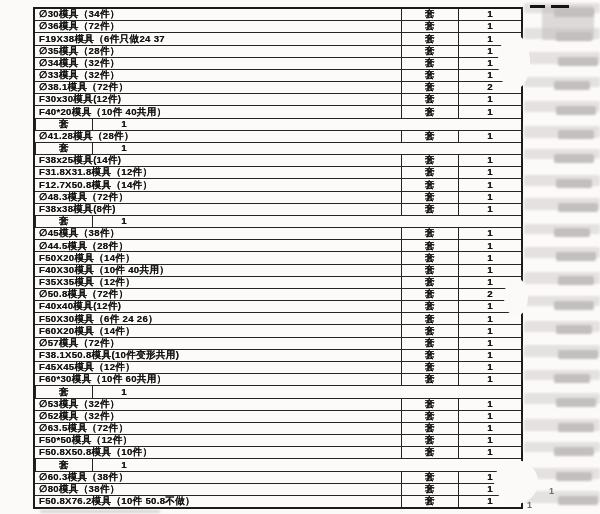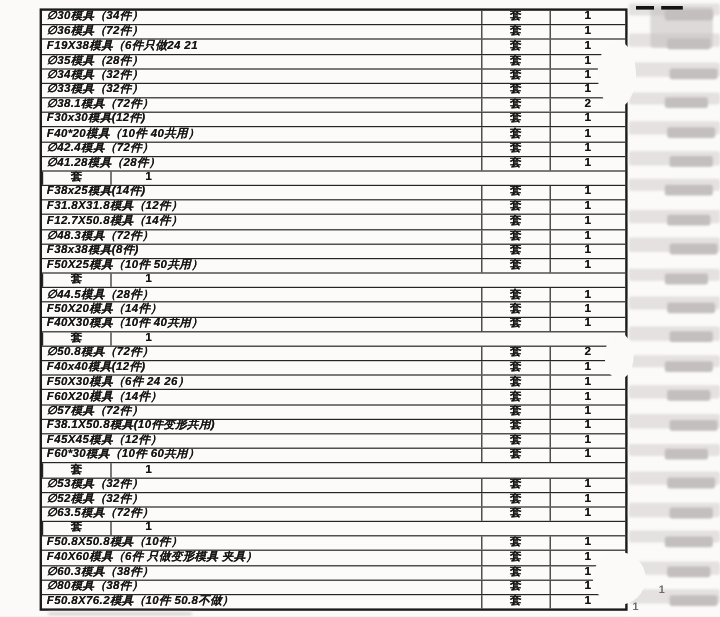--- a/index.html
+++ b/index.html
@@ -21,21 +21,21 @@
   }
   .row:last-child{border-bottom:none;}
   .c{
     box-sizing:border-box;overflow:hidden;white-space:nowrap;
     font-weight:bold;color:#141414;
     font-size:9.6px;line-height:10.7px;
     display:flex;align-items:center;
     text-shadow:0 0 0.5px rgba(10,10,10,.75);
     letter-spacing:0.3px;
   }
-  .c.desc{width:366px;padding-left:4px;font-style:italic;}
+  .c.desc{width:366px;padding-left:4px;}
   .c.unit{width:58px;justify-content:center;border-left:1.6px solid #242424;border-right:1.6px solid #242424;filter:blur(.25px);}
   .c.qty{width:62px;justify-content:center;font-size:9.8px;}
   
   #redaction-zone{position:absolute;left:524px;top:0;width:76px;height:514px;background:#fbfaf8;}
   .blur-bar{position:absolute;filter:blur(1px);border-radius:2px;}
   .white-blob{position:absolute;background:#fbfaf8;border-radius:50%;}
   .border-dash{position:absolute;height:3px;background:#141414;}
   .ghost-num{position:absolute;font-weight:bold;font-size:9px;color:#6f6b6a;filter:blur(.4px);}
   .bottom-smudge{position:absolute;background:#d8d5d3;filter:blur(1.2px);border-radius:2px;}
 </style>
@@ -49,21 +49,21 @@
         <div class="c desc">∅30模具（34件）</div>
         <div class="c unit">套</div>
         <div class="c qty">1</div>
       </div>
       <div class="row">
         <div class="c desc">∅36模具（72件）</div>
         <div class="c unit">套</div>
         <div class="c qty">1</div>
       </div>
       <div class="row">
-        <div class="c desc">F19X38模具（6件只做24  21</div>
+        <div class="c desc">F19X38模具（6件只做24  37</div>
         <div class="c unit">套</div>
         <div class="c qty">1</div>
       </div>
       <div class="row">
         <div class="c desc">∅35模具（28件）</div>
         <div class="c unit">套</div>
         <div class="c qty">1</div>
       </div>
       <div class="row">
         <div class="c desc">∅34模具（32件）</div>
@@ -84,21 +84,20 @@
         <div class="c desc">F30x30模具(12件)</div>
         <div class="c unit">套</div>
         <div class="c qty">1</div>
       </div>
       <div class="row">
         <div class="c desc">F40*20模具（10件  40共用）</div>
         <div class="c unit">套</div>
         <div class="c qty">1</div>
       </div>
       <div class="row">
-        <div class="c desc">∅42.4模具（72件）</div>
         <div class="c unit">套</div>
         <div class="c qty">1</div>
       </div>
       <div class="row">
         <div class="c desc">∅41.28模具（28件）</div>
         <div class="c unit">套</div>
         <div class="c qty">1</div>
       </div>
       <div class="row">
         <div class="c unit">套</div>
@@ -123,44 +122,45 @@
         <div class="c desc">∅48.3模具（72件）</div>
         <div class="c unit">套</div>
         <div class="c qty">1</div>
       </div>
       <div class="row">
         <div class="c desc">F38x38模具(8件)</div>
         <div class="c unit">套</div>
         <div class="c qty">1</div>
       </div>
       <div class="row">
-        <div class="c desc">F50X25模具（10件  50共用）</div>
-        <div class="c unit">套</div>
-        <div class="c qty">1</div>
-      </div>
-      <div class="row">
+        <div class="c unit">套</div>
+        <div class="c qty">1</div>
+      </div>
+      <div class="row">
+        <div class="c desc">∅45模具（38件）</div>
         <div class="c unit">套</div>
         <div class="c qty">1</div>
       </div>
       <div class="row">
         <div class="c desc">∅44.5模具（28件）</div>
         <div class="c unit">套</div>
         <div class="c qty">1</div>
       </div>
       <div class="row">
         <div class="c desc">F50X20模具（14件）</div>
         <div class="c unit">套</div>
         <div class="c qty">1</div>
       </div>
       <div class="row">
         <div class="c desc">F40X30模具（10件  40共用）</div>
         <div class="c unit">套</div>
         <div class="c qty">1</div>
       </div>
       <div class="row">
+        <div class="c desc">F35X35模具（12件）</div>
         <div class="c unit">套</div>
         <div class="c qty">1</div>
       </div>
       <div class="row">
         <div class="c desc">∅50.8模具（72件）</div>
         <div class="c unit">套</div>
         <div class="c qty">2</div>
       </div>
       <div class="row">
         <div class="c desc">F40x40模具(12件)</div>
@@ -210,30 +210,30 @@
         <div class="c desc">∅52模具（32件）</div>
         <div class="c unit">套</div>
         <div class="c qty">1</div>
       </div>
       <div class="row">
         <div class="c desc">∅63.5模具（72件）</div>
         <div class="c unit">套</div>
         <div class="c qty">1</div>
       </div>
       <div class="row">
+        <div class="c desc">F50*50模具（12件）</div>
         <div class="c unit">套</div>
         <div class="c qty">1</div>
       </div>
       <div class="row">
         <div class="c desc">F50.8X50.8模具（10件）</div>
         <div class="c unit">套</div>
         <div class="c qty">1</div>
       </div>
       <div class="row">
-        <div class="c desc">F40X60模具（6件  只做变形模具  夹具）</div>
         <div class="c unit">套</div>
         <div class="c qty">1</div>
       </div>
       <div class="row">
         <div class="c desc">∅60.3模具（38件）</div>
         <div class="c unit">套</div>
         <div class="c qty">1</div>
       </div>
       <div class="row">
         <div class="c desc">∅80模具（38件）</div>

